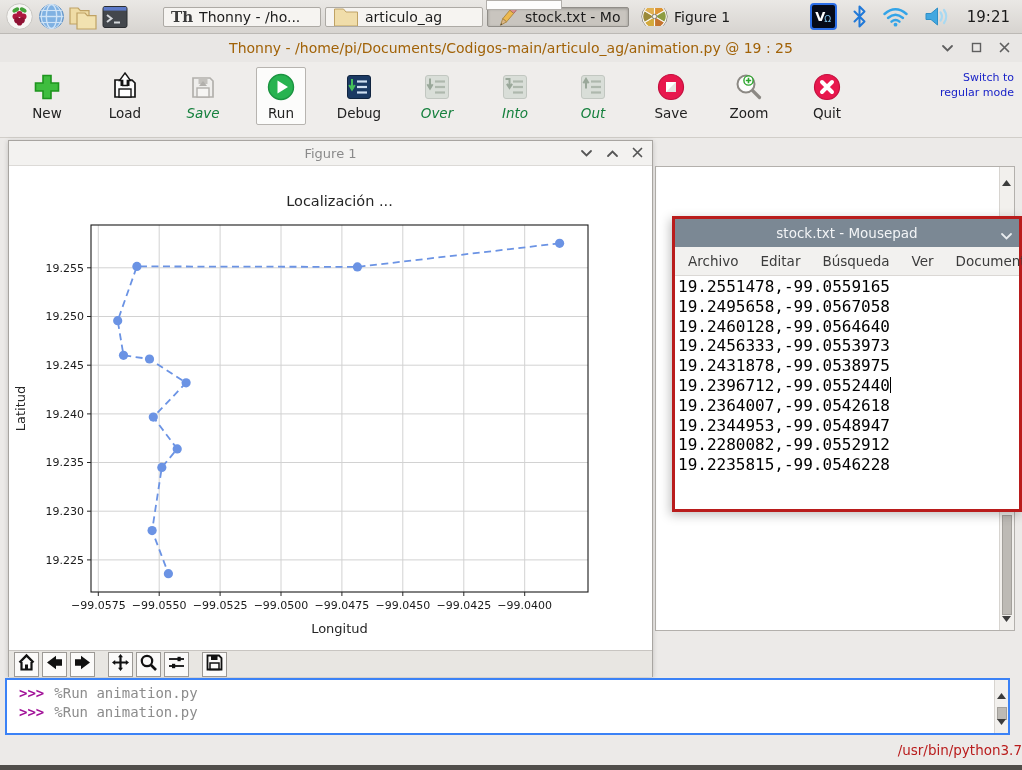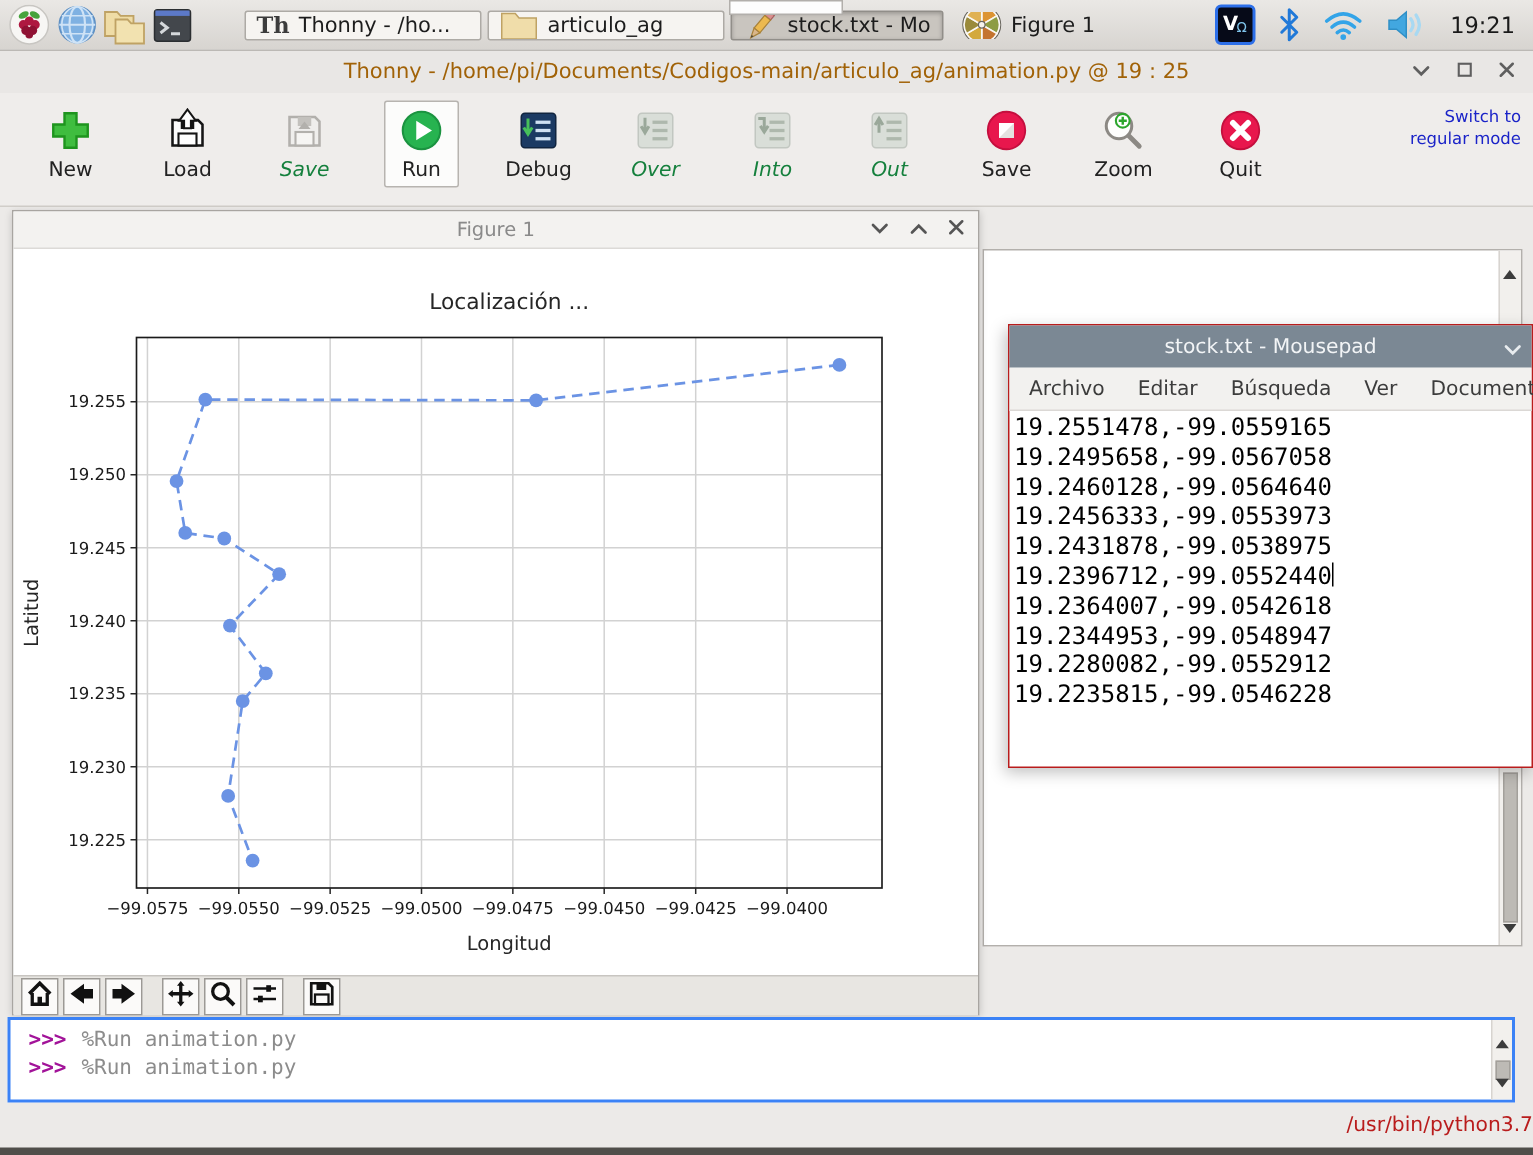--- a/index.html
+++ b/index.html
@@ -71,21 +71,21 @@
   .fig-controls{position:absolute;right:9px;top:0;height:24px;display:flex;gap:13px;align-items:center;}
   .fig-canvas{height:484px;background:#fff;}
   .fig-toolbar{height:26px;background:#e8e6e2;border-top:1px solid #c8c5c1;display:flex;
                align-items:center;padding-left:5px;gap:3px;}
   .mpl-btn{width:25px;height:25px;background:#fbfaf9;border:1px solid #9c9995;display:flex;
            align-items:center;justify-content:center;box-sizing:border-box;}
   .mpl-gap{margin-left:10px;}
 
   
   .mousepad{position:absolute;left:672px;top:216px;width:350px;height:296px;background:#fff;
-            border:1px solid #b91c1c;box-sizing:border-box;box-shadow:-2px 3px 10px rgba(0,0,0,.25);}
+            border:3px solid #b91c1c;box-sizing:border-box;box-shadow:-2px 3px 10px rgba(0,0,0,.25);}
   .mp-titlebar{height:28px;background:var(--mp-title,#7b8894);color:#f2f4f6;font-size:13.5px;
                display:flex;align-items:center;justify-content:center;position:relative;}
   .mp-chevron{position:absolute;right:6px;top:9px;}
   .mp-menubar{height:28px;background:#f2f1ef;border-bottom:1px solid #dbd8d5;display:flex;
               align-items:center;padding-left:2px;font-size:13.5px;color:#3c3c3c;}
   .mp-menu-item{padding:0 11px;cursor:default;}
   .mp-text{font-family:"DejaVu Sans Mono",monospace;font-size:16px;line-height:19.8px;
            color:#000;padding:1px 0 0 3px;}
   .caret{display:inline-block;width:1.5px;height:16px;background:#000;vertical-align:-2px;}
 

